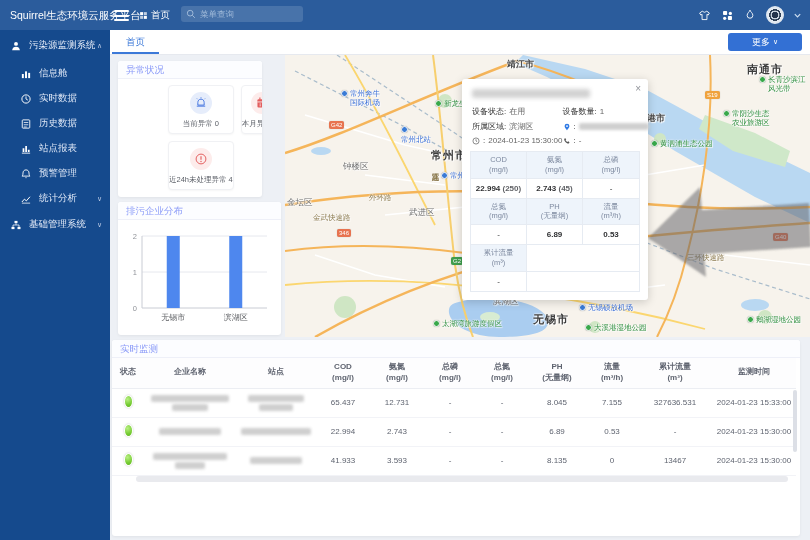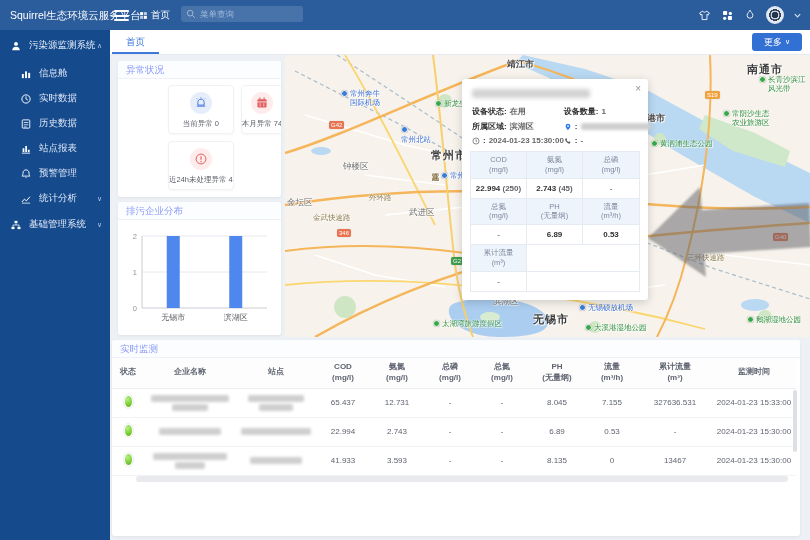--- a/index.html
+++ b/index.html
@@ -26,29 +26,29 @@
   .sb-item.sub{padding-left:20px;height:25px;color:#dfe8f7;}
   .sb-item:first-child{height:31px;}
   .sb-ico{width:12px;height:12px;margin-right:7px;flex:none;display:inline-flex;}
   .sb-ico svg{width:12px;height:12px;}
   .sb-lbl{flex:1;white-space:nowrap;overflow:hidden;}
   .sb-arrow{font-size:7px;color:#b9c9e4;margin-left:2px;}
 
   
   .tabbar{position:absolute;left:110px;top:30px;width:700px;height:25px;background:#fff;border-bottom:1px solid #e6e9ef;z-index:10;}
   .tab{position:absolute;left:2px;top:0;height:24px;line-height:24px;padding:0 14px;font-size:9.5px;color:#3c79d8;border-bottom:2px solid #3c79d8;cursor:pointer;}
-  .more-btn{position:absolute;right:8px;top:3px;height:18px;line-height:18px;padding:0 12px;background:#3370d4;color:#fff;font-size:9px;border-radius:3px;cursor:pointer;display:flex;align-items:center;gap:3px;}
+  .more-btn{position:absolute;right:8px;top:3px;height:18px;line-height:18px;padding:0 24px;background:#3370d4;color:#fff;font-size:9px;border-radius:3px;cursor:pointer;display:flex;align-items:center;gap:3px;}
   .more-btn .chev{font-size:7px;}
 
   .content-bg{position:absolute;left:110px;top:55px;width:700px;height:485px;background:#edf0f5;z-index:1;}
 
   
   .panel{position:absolute;background:#fff;border-radius:3px;box-shadow:0 1px 3px rgba(0,0,0,.06);z-index:5;overflow:hidden;}
   .panel-title{height:18px;line-height:18px;padding-left:8px;font-size:9.5px;color:#8b9bf8;background:#fcfdff;border-bottom:1px solid #eef0f8;}
-  .panel-alerts{left:118px;top:61px;width:163px;height:136px;}
+  .panel-alerts{left:118px;top:61px;width:144px;height:136px;}
   .acards{display:grid;grid-template-columns:1fr 1fr;gap:7px;padding:6px;margin-left:44px;}
   .acard{height:49px;border:1px solid #f0f1f4;border-radius:4px;box-shadow:0 1px 2px rgba(0,0,0,.04);display:flex;flex-direction:column;align-items:center;cursor:pointer;background:#fff;}
   .acirc{width:22px;height:22px;border-radius:50%;margin-top:6px;display:flex;align-items:center;justify-content:center;}
   .acirc svg{width:14px;height:14px;}
   .acirc.blue{background:#e6edfb;}
   .acirc.red{background:#fdeceb;}
   .albl{font-size:7.5px;color:#5a5e66;margin-top:5px;white-space:nowrap;}
 
   .panel-chart{left:118px;top:202px;width:163px;height:133px;}
   .chart-wrap{padding:2px 0 0 2px;}
@@ -71,21 +71,21 @@
   .pdot.b{background:#3a7bd5;}
   .chip{position:absolute;font-size:6px;color:#fff;padding:0 2px;border-radius:2px;line-height:8px;height:8px;box-shadow:0 0 1px rgba(0,0,0,.3);}
   .arrow-overlay{position:absolute;left:0;top:0;z-index:6;pointer-events:none;}
   .map-pin{position:absolute;left:212px;top:226px;z-index:7;cursor:pointer;}
 
   
   .popup{position:absolute;left:177px;top:24px;width:186px;background:#fff;border-radius:3px;box-shadow:0 2px 10px rgba(0,0,0,.18);z-index:8;padding-bottom:8px;}
   .pop-close{position:absolute;right:7px;top:5px;font-size:10px;color:#909399;cursor:pointer;line-height:10px;}
   .pop-title-redact{margin:10px 10px 6px 10px;width:118px;height:9px;background:#d2d2d2;border-radius:2px;filter:blur(2px);}
   .pop-info{display:grid;grid-template-columns:1.15fr 1fr;row-gap:4px;padding:2px 10px 6px 10px;font-size:8px;color:#666;}
-  .pinfo{display:flex;align-items:center;gap:3px;white-space:nowrap;font-weight:bold;}
+  .pinfo{display:flex;align-items:center;gap:3px;white-space:nowrap;}
   .plab{color:#333;}
   .pval{color:#666;}
   .pic{display:inline-flex;width:8px;height:8px;}
   .redact{display:inline-block;height:7px;background:#cfcfcf;border-radius:2px;filter:blur(1.5px);}
   .w70{width:70px;}
   .pop-table{margin:0 8px;border:1px solid #e6ebf2;border-bottom:none;}
   .ptr{display:grid;grid-template-columns:1fr 1fr 1fr;}
   .pth,.ptd{border-right:1px solid #e6ebf2;border-bottom:1px solid #e6ebf2;text-align:center;}
   .pth{background:#eef4fb;color:#7e8aa0;font-size:7.5px;padding:3px 1px;line-height:1.3;}
   .ptd{font-size:8px;color:#303133;padding:5px 1px;}

